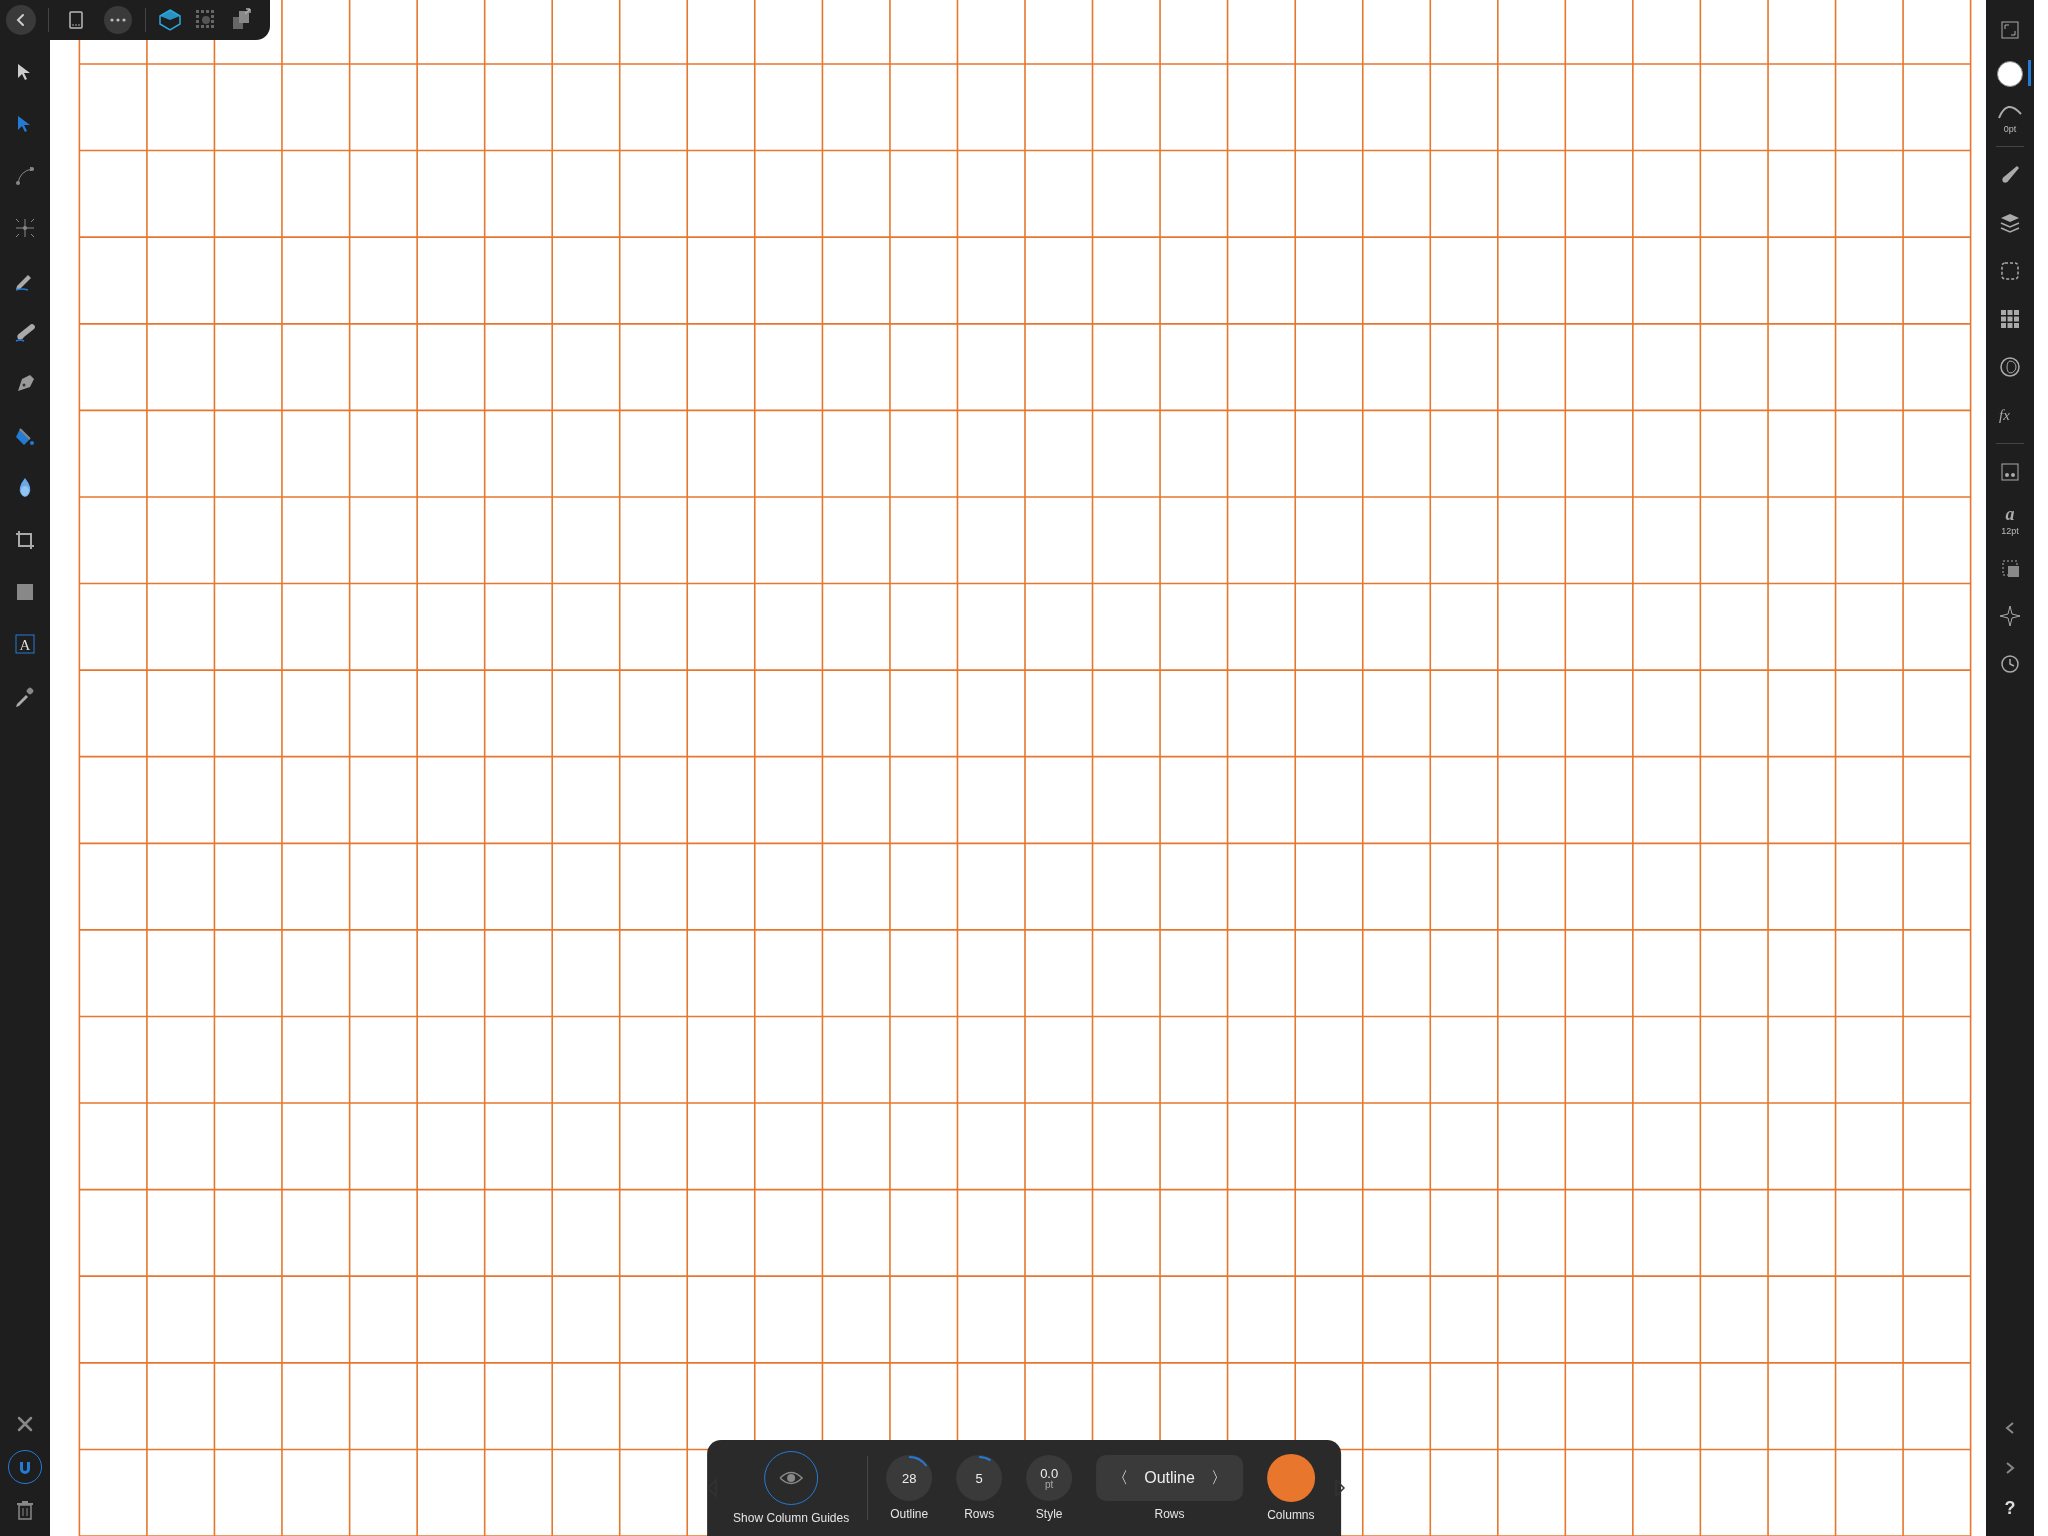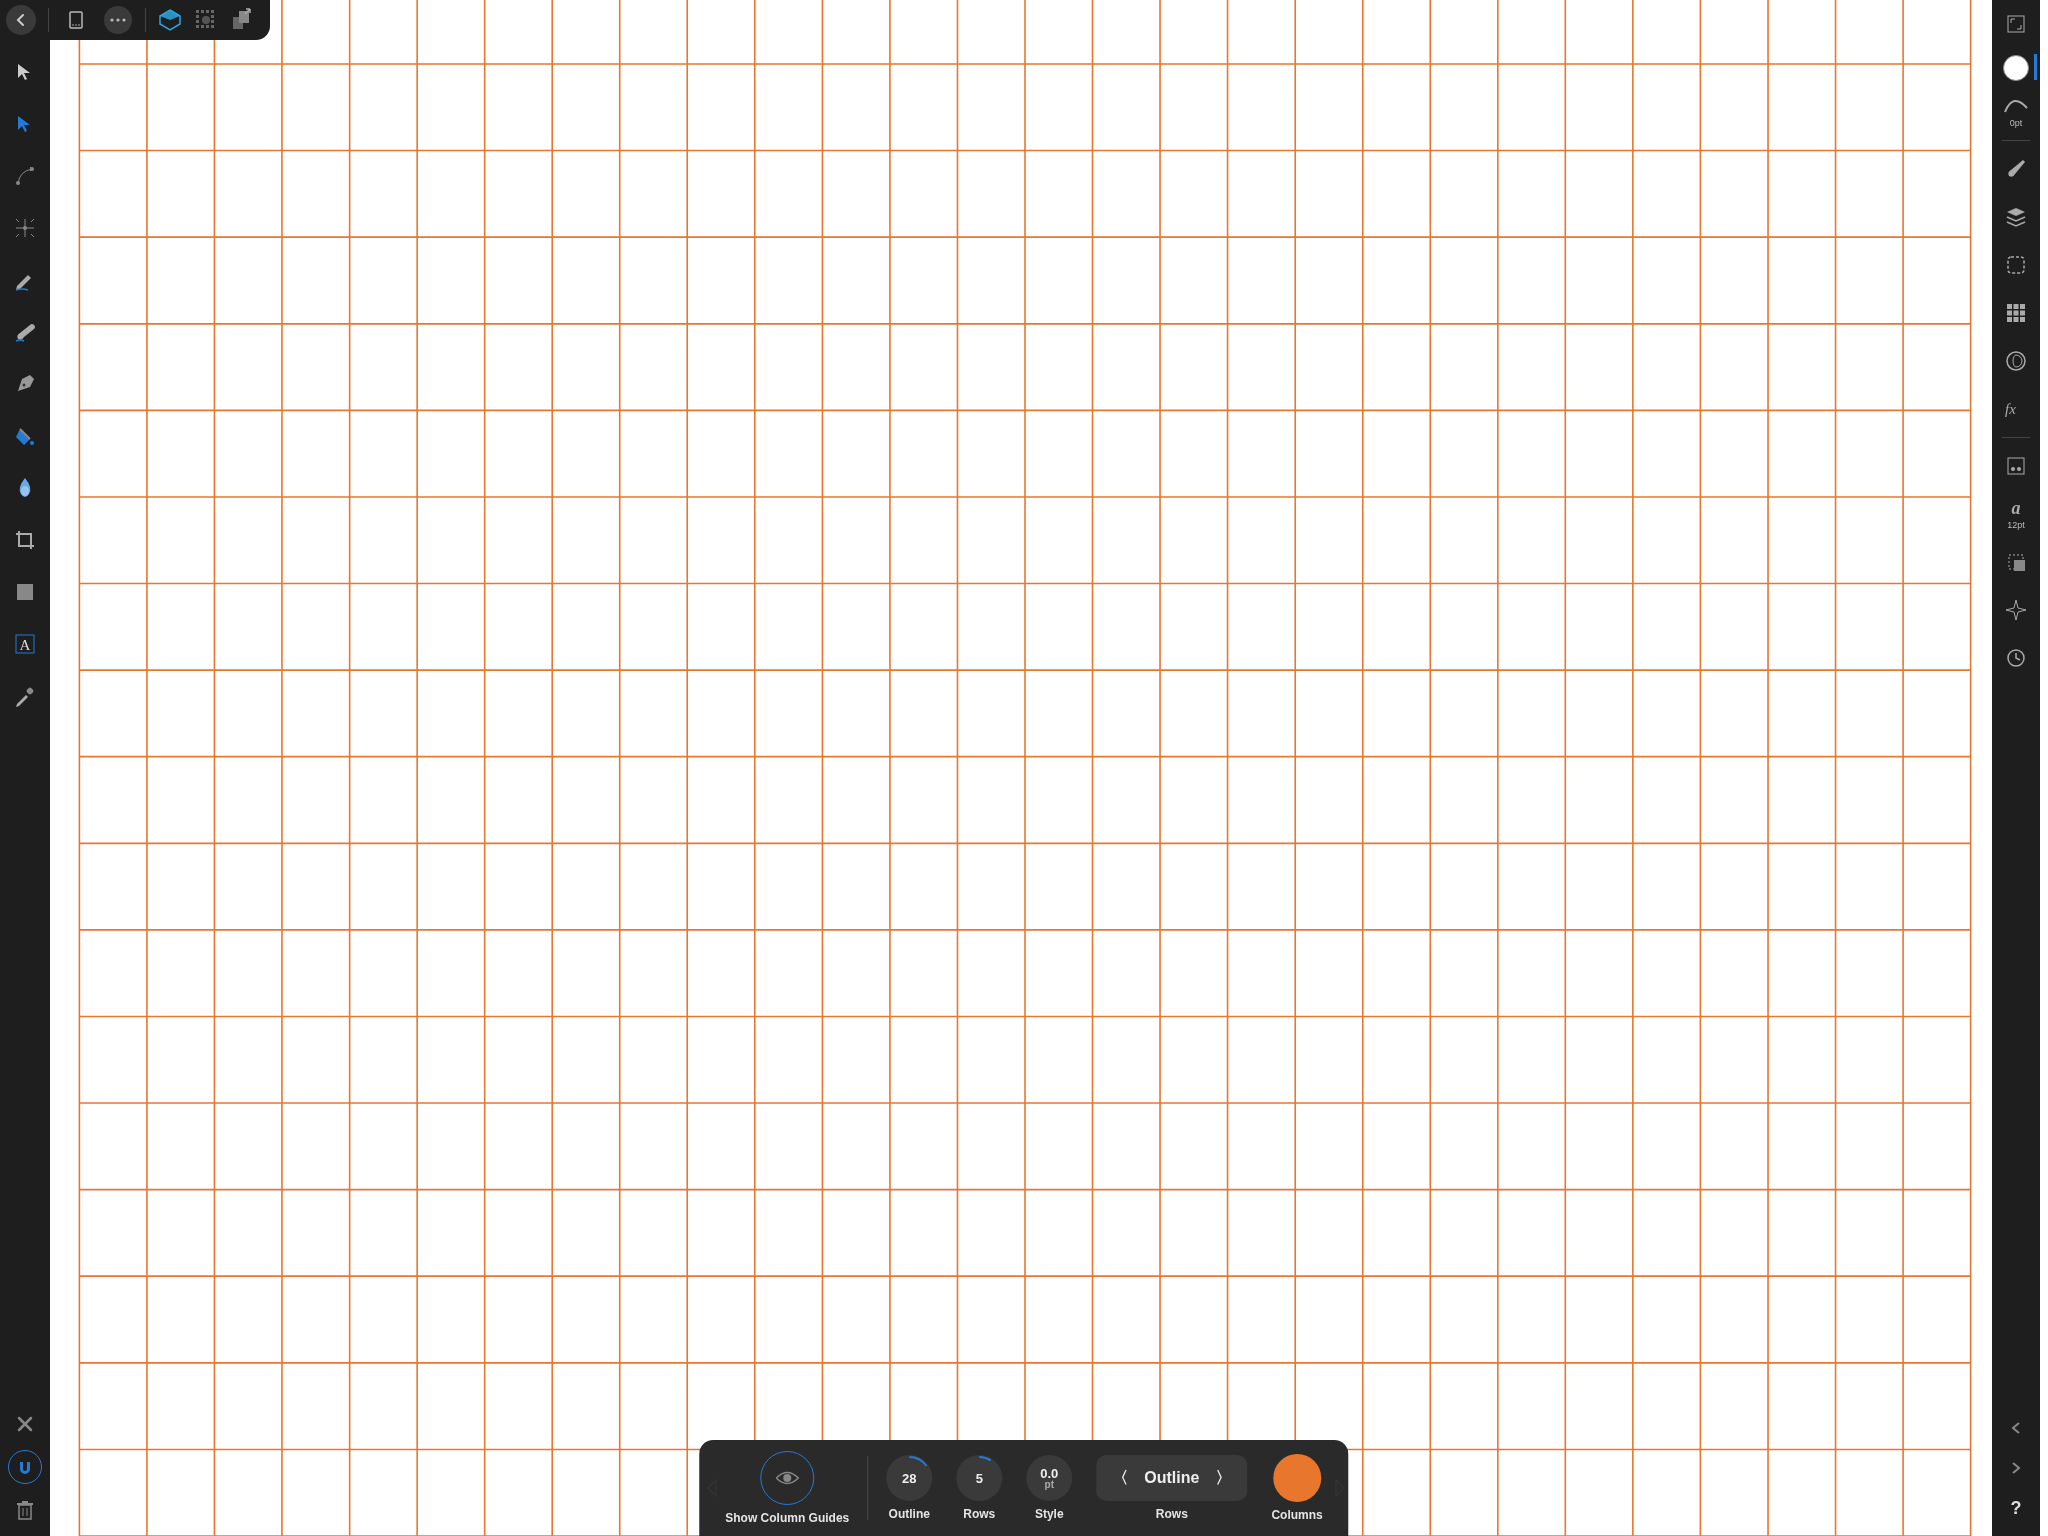--- a/index.html
+++ b/index.html
@@ -23,23 +23,23 @@
     position: absolute; left: 0; top: 40px; bottom: 0; width: 50px;
     background: #1e1e1e; display: flex; flex-direction: column; align-items: center;
     padding-top: 6px; z-index: 25;
   }
   .tool { width: 50px; height: 52px; display:flex; align-items:center; justify-content:center; color:#bbb; }
   .left-bottom { margin-top: auto; display:flex; flex-direction:column; align-items:center; padding-bottom:6px;}
   .snap-ring { width:34px;height:34px;border:1.5px solid #237bd6;border-radius:50%;display:flex;align-items:center;justify-content:center;margin:6px 0;}
   
   
   .right-tools {
-    position: absolute; right: 8px; top: 0; bottom: 0; width: 48px;
+    position: absolute; right: 14px; top: 0; bottom: 0; width: 48px;
     background: #1e1e1e; display: flex; flex-direction: column; align-items: center;
-    z-index: 25;
+    padding-top: 6px; z-index: 25;
   }
   .rtool { width: 48px; height: 48px; display:flex;align-items:center;justify-content:center;flex-direction:column;color:#bbb;font-size:9px;}
   .fill-circle { width: 26px; height: 26px; background:#fff; border-radius:50%; border:1px solid #888;}
   .rtool small { margin-top:2px; font-size:9px;}
   .r-sep { width: 28px; height: 1px; background:#444; margin:4px 0;}
   .right-bottom { margin-top:auto; display:flex;flex-direction:column;align-items:center;padding-bottom:8px;}
   .right-bottom .rtool { height:40px;}
   
   
   .canvas {
@@ -47,21 +47,21 @@
     background: #fff; z-index: 10;
   }
   .grid-svg { position:absolute; inset:0; width:100%; height:100%; }
 
   
   .context-bar {
     position: absolute; bottom: 0; left: 50%; transform: translateX(-50%);
     height: 96px; background: #2a2a2a; border-top-left-radius: 14px; border-top-right-radius: 14px;
     display: flex; align-items: center; padding: 0 14px; z-index: 40;
   }
-  .ctx-item { display:flex; flex-direction:column; align-items:center; margin: 0 12px; color:#ccc;font-weight:bold;}
+  .ctx-item { display:flex; flex-direction:column; align-items:center; margin: 0 12px; color:#ccc;}
   .ctx-label { font-size: 12px; color:#e5e5e5; margin-top:6px; white-space:nowrap;}
   .dial { width: 46px; height:46px; border-radius:50%; background:#3a3a3a; position:relative; display:flex;align-items:center;justify-content:center;}
   .dial svg.arc { position:absolute; inset:0; }
   .dial .val { font-size:13px; color:#eee; text-align:center; line-height:1;}
   .dial .val small{display:block;font-size:10px;color:#aaa;}
   .eye-ring { width:54px;height:54px;border:1.5px solid #237bd6;border-radius:50%;display:flex;align-items:center;justify-content:center;}
   .style-pill { display:flex; align-items:center; background:#3a3a3a; border-radius:10px; height:46px; padding:0 8px;}
   .style-pill span { font-size:16px; color:#eee; margin:0 8px;}
   .chev { color:#888; font-size:18px;}
   .colour-sw { width:48px;height:48px;border-radius:50%; }

